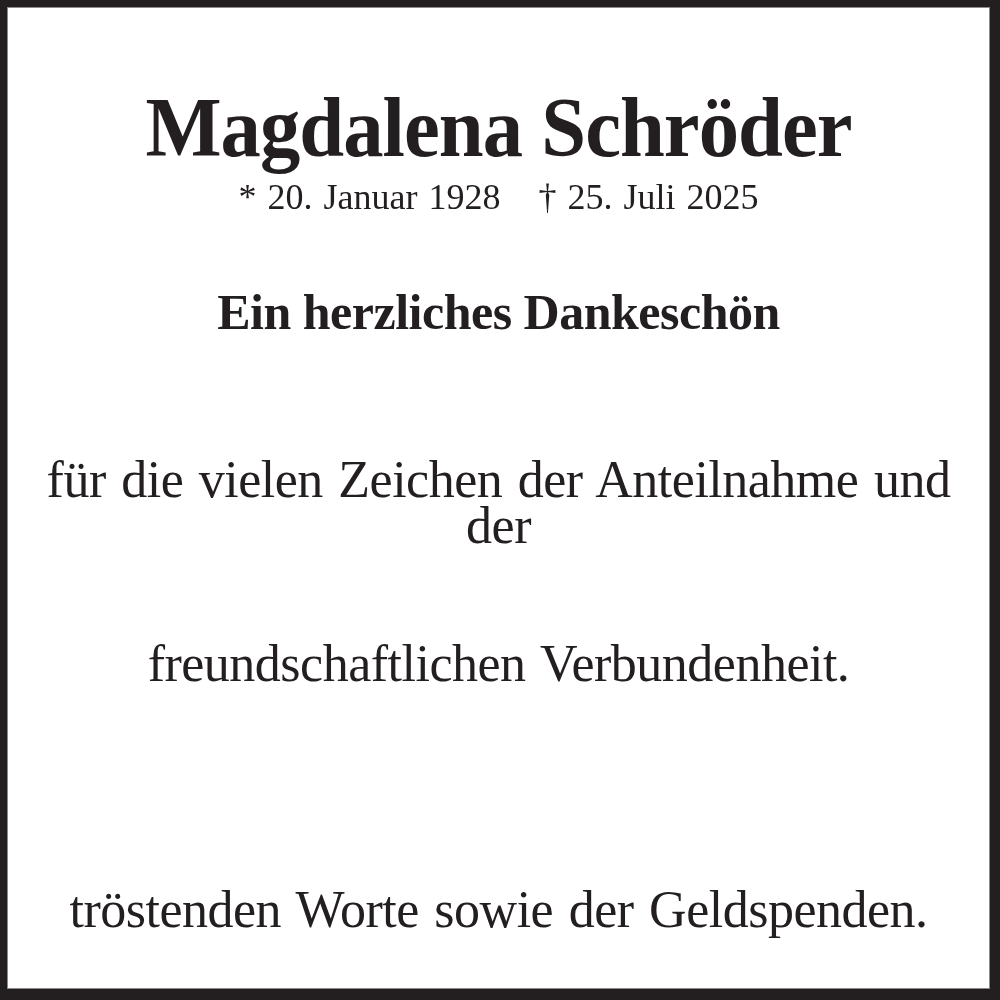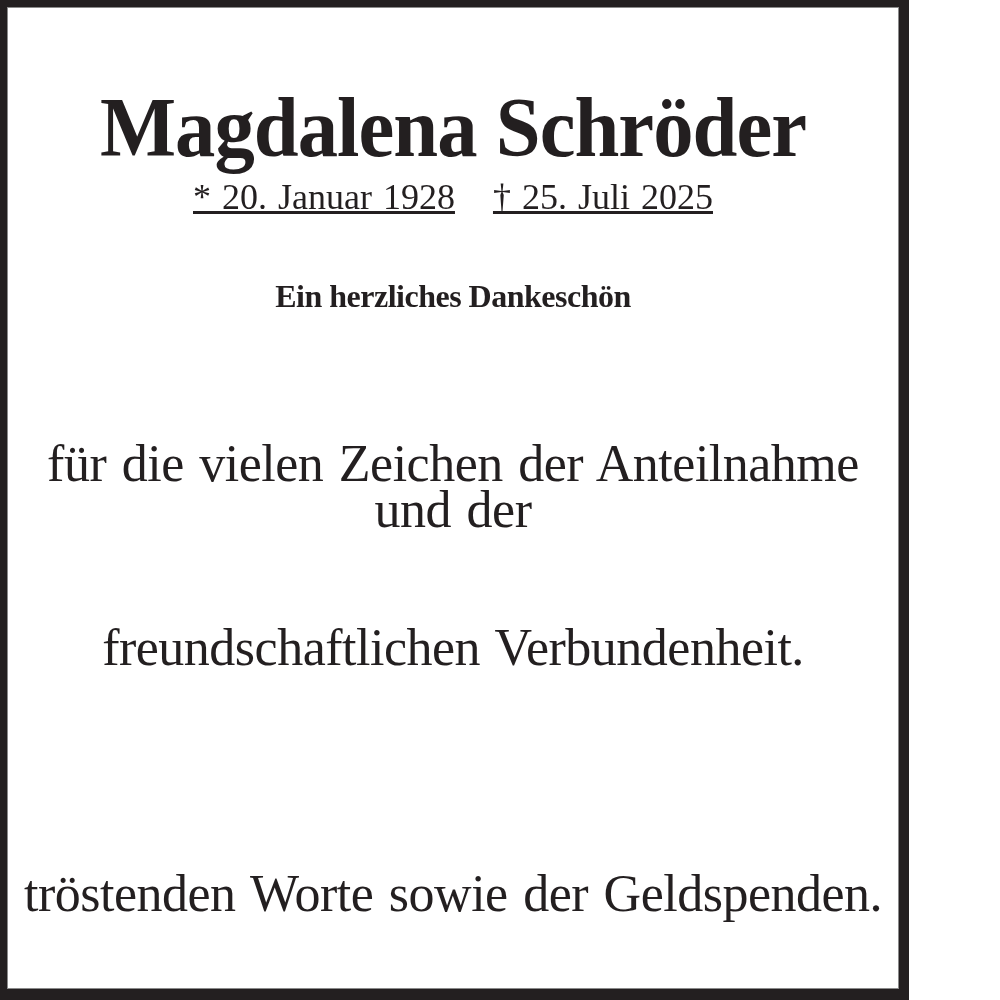--- a/index.html
+++ b/index.html
@@ -1,21 +1,21 @@
 <!DOCTYPE html>
 <html><head>
 <meta charset="utf-8">
 <style>
   html, body {
     margin: 0;
     padding: 0;
     background: #ffffff;
   }
   .page {
-    width: 909px;
+    width: 1000px;
     height: 1000px;
     box-sizing: border-box;
     background: #7f1d1d;
     font-family: "Liberation Serif", "DejaVu Serif", serif;
     color: #231f20;
   }
   .frame {
     width: 100%;
     height: 100%;
     box-sizing: border-box;
@@ -42,25 +42,24 @@
     transform: scaleX(0.96);
   }
   .dates {
     margin-top: 2px;
     font-size: 36px;
     line-height: 44px;
     display: flex;
     justify-content: center;
     gap: 38px;
     word-spacing: 2px;
-    text-decoration: underline;
   }
   .heading {
-    margin-top: 48px;
-    font-size: 32px;
+    margin-top: 64px;
+    font-size: 50px;
     line-height: 58px;
     font-weight: bold;
     letter-spacing: -0.5px;
   }
   .para {
     font-size: 52px;
     line-height: 46px;
     letter-spacing: -0.5px;
     word-spacing: 3px;
     white-space: pre-wrap;

